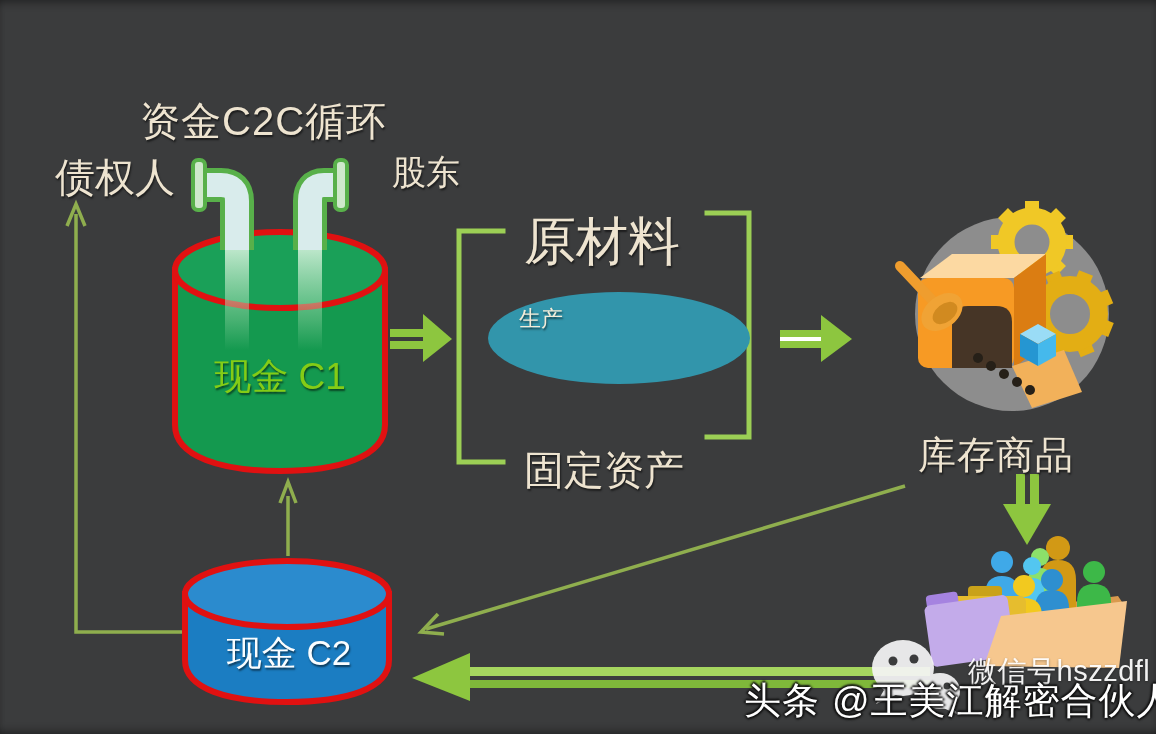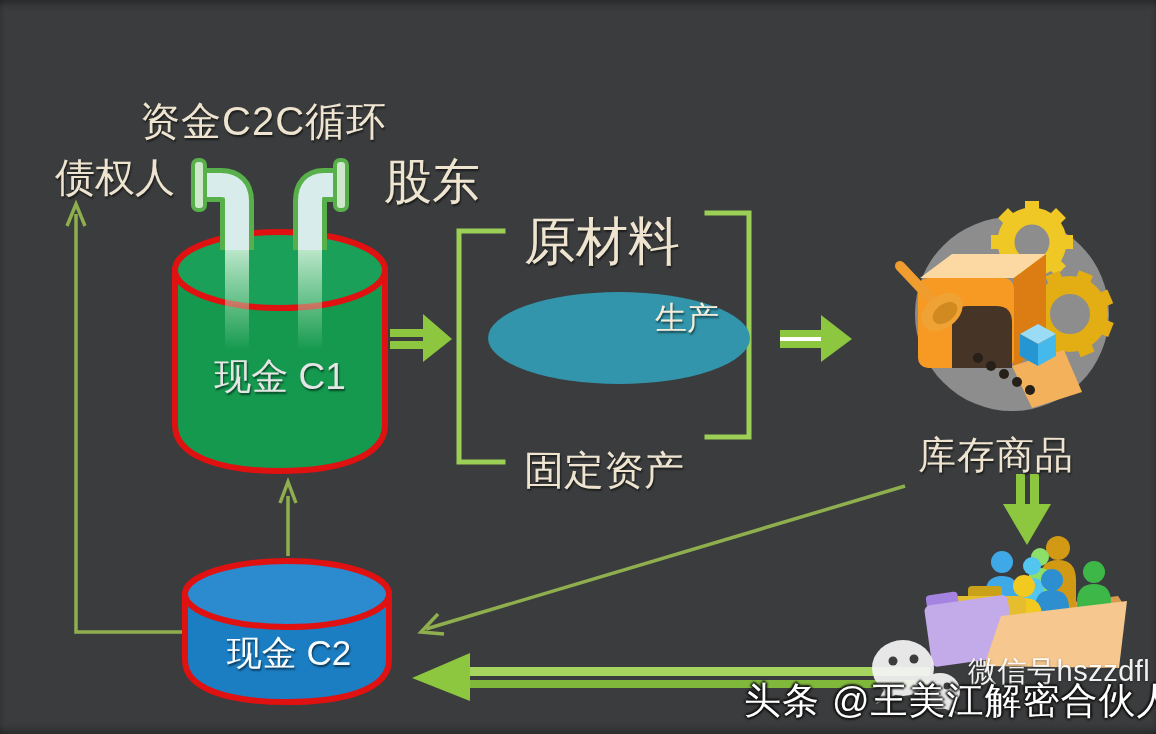--- a/index.html
+++ b/index.html
@@ -7,24 +7,24 @@
     position:relative;width:1156px;height:734px;overflow:hidden;
     background:var(--background,#3b3c3d);
     font-family:"Liberation Sans","DejaVu Sans",sans-serif;
     box-shadow:inset 0 7px 10px -5px rgba(0,0,0,.45), inset 0 -7px 10px -5px rgba(0,0,0,.45);
   }
   .stage svg{position:absolute;left:0;top:0;}
   .t{position:absolute;font-weight:normal;color:var(--label-cream,#eee4d0);
      text-shadow:1px 2px 2px rgba(0,0,0,.55);white-space:nowrap;}
   .title{left:140px;top:94px;font-size:40px;letter-spacing:1px;}
   .creditor{left:38px;top:150px;font-size:40px;margin-left:17px;}
-  .shareholder{left:384px;top:150px;font-size:48px;}
-  .c1{left:175px;top:352px;width:210px;text-align:center;font-size:37px;color:#e5e5e5;}
+  .shareholder{left:392px;top:150px;font-size:34px;}
+  .c1{left:175px;top:352px;width:210px;text-align:center;font-size:37px;color:#84cc16;}
   .raw{left:524px;top:207px;font-size:52px;}
-  .prod{left:519px;top:299px;width:200px;text-align:right;font-size:32px;line-height:39px;color:#f4ecd9;}
+  .prod{left:519px;top:299px;width:200px;text-align:left;font-size:22px;line-height:39px;color:#f4ecd9;}
   .fixed{left:524px;top:443px;font-size:40px;}
   .inv{left:918px;top:430px;font-size:38px;letter-spacing:1px;}
   .c2{left:187px;top:630px;width:204px;text-align:center;font-size:35px;color:#fafdff;}
   .wm{left:944px;top:652px;font-size:29px;color:#ffffff;opacity:.93;letter-spacing:.5px;
       text-shadow:0 1px 3px rgba(0,0,0,.4);margin-left:24px;}
   .footer{left:744px;top:676px;font-size:37px;color:#ffffff;letter-spacing:1px;
       text-shadow:-2px 0 2px #141414,2px 0 2px #141414,0 -2px 2px #141414,0 2px 2px #141414;}
   .footer .sp{display:inline-block;width:12px;}
   
   .red-stroke{stroke:var(--cylinder-outline-red,#e01111);stroke-width:6;}

